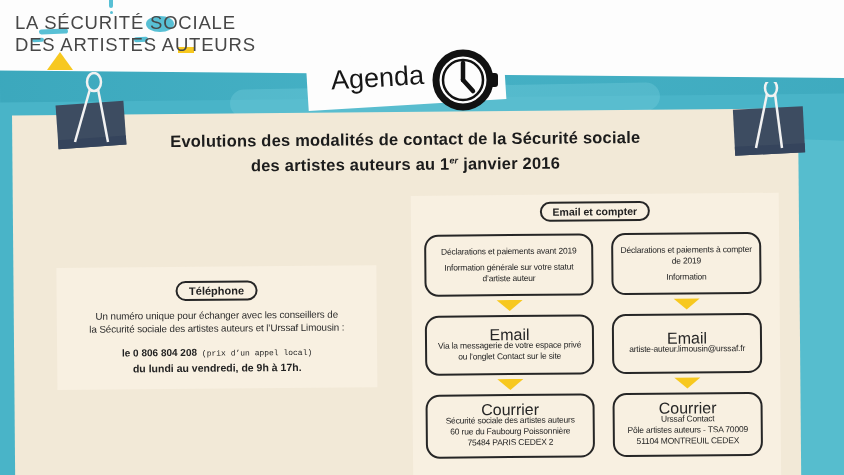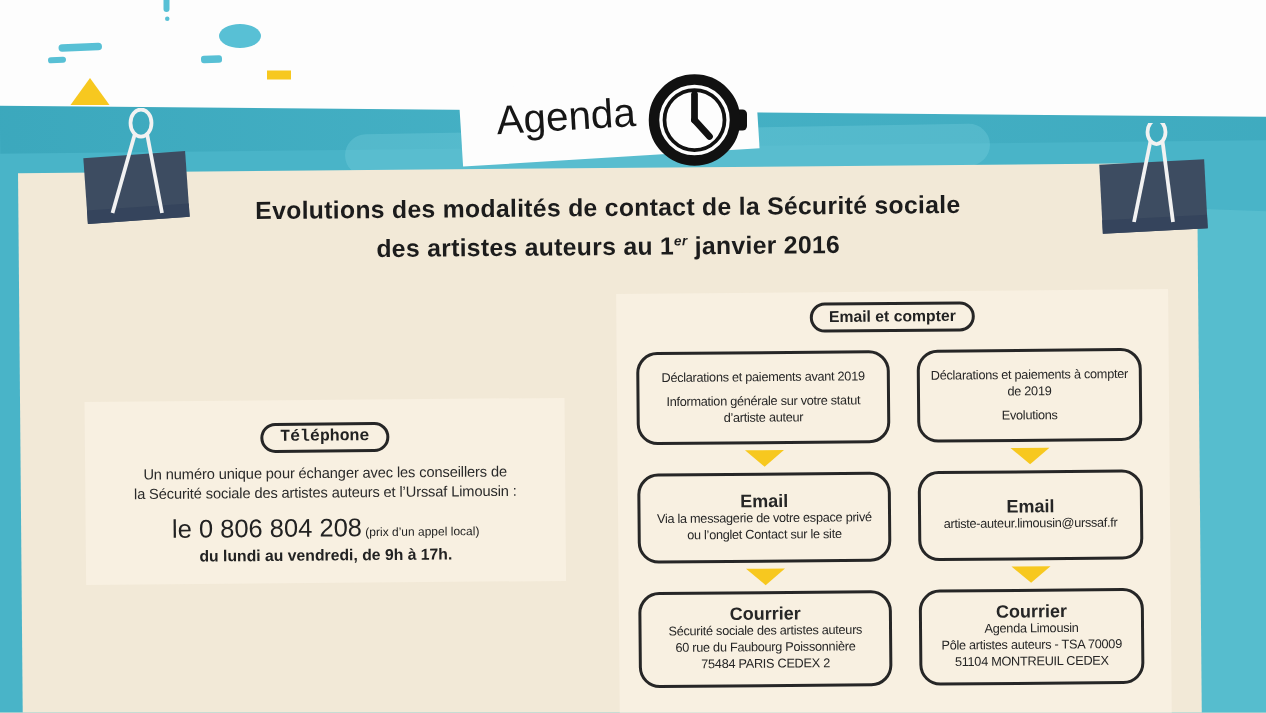--- a/index.html
+++ b/index.html
@@ -25,45 +25,45 @@
     font-size:16.5px;line-height:22px;font-weight:bold;color:#1c1c1c;letter-spacing:.2px;}
   .title .sup{font-size:9px;vertical-align:6px;font-style:italic;}
 
   .badge{display:inline-block;border:2px solid #262626;border-radius:11px;
     padding:2px 11px;font-weight:bold;background:transparent;white-space:nowrap;}
   .badge-wrap{text-align:center;}
 
   
   .phone-card{position:absolute;left:43px;top:153px;width:320px;height:122px;
     background:var(--cream-light,#f8f0e1);}
-  .phone-card .badge{font-size:11px;font-family:Liberation Mono, monospace;}
+  .phone-card .badge{font-size:11px;}
   .phone-card .badge-wrap{margin-top:14px;}
   .phone-intro{margin:9px 5px 0;font-size:9.8px;line-height:12.5px;letter-spacing:-.1px;
     text-align:center;color:#2a2a2a;}
   .phone-number{margin:7px 0 0;text-align:center;}
-  .phone-number .num{font-weight:normal;font-size:17px;}
-  .phone-number .note{font-size:8px;}
+  .phone-number .num{font-weight:bold;font-size:10px;}
+  .phone-number .note{font-size:8px;font-family:Liberation Mono, monospace;}
   .phone-hours{margin:2px 0 0;text-align:center;font-weight:bold;font-size:10.5px;}
 
   
   .flow-card{position:absolute;left:398px;top:84px;width:368px;height:294px;
     background:var(--cream-light,#f8f0e1);}
   .flow-card .badge-wrap{margin-top:7px;}
   .flow-card .badge{font-size:10.5px;}
   .columns{position:absolute;top:39px;left:13px;display:flex;gap:18px;}
   .col{display:flex;flex-direction:column;}
   .col-left{width:169px;}
   .col-right{width:150px;}
   .fbox{border:2px solid #262626;border-radius:14px;box-sizing:border-box;
     display:flex;flex-direction:column;justify-content:center;align-items:center;
     text-align:center;font-size:8.5px;line-height:11px;letter-spacing:-.2px;
     color:#262626;padding:3px 6px;}
   .fbox p{margin:0;}
   .fbox .gap{margin-top:5px;}
-  .fbox .ftitle{font-weight:bold;font-size:12px;letter-spacing:0;}
+  .fbox .ftitle{font-weight:normal;font-size:16px;letter-spacing:0;}
   .h-scope{height:62px;}
   .h-email{height:60px;margin-top:4px;}
   .h-mail{height:64px;margin-top:4px;}
   .arrow{width:0;height:0;margin:4px auto 0;
     border-left:13px solid transparent;border-right:13px solid transparent;
     border-top:11px solid var(--yellow,#f7c81f);}
 
   
   .topband{position:absolute;top:0;left:0;width:844px;height:82px;
     background:var(--paper-white,#fdfdfd);z-index:3;
@@ -137,51 +137,55 @@
             <p class="ftitle">Courrier</p>
             <p>Sécurité sociale des artistes auteurs</p>
             <p>60 rue du Faubourg Poissonnière</p>
             <p>75484 PARIS CEDEX 2</p>
           </div>
         </div>
 
         <div class="col col-right">
           <div class="fbox h-scope">
             <p>Déclarations et paiements à compter de 2019</p>
-            <p class="gap">Evolutions</p>
+            <p class="gap">Information</p>
           </div>
           <div class="arrow"></div>
           <div class="fbox h-email">
             <p class="ftitle">Email</p>
             <p>artiste-auteur.limousin@urssaf.fr</p>
           </div>
           <div class="arrow"></div>
           <div class="fbox h-mail">
             <p class="ftitle">Courrier</p>
-            <p>Agenda Limousin</p>
+            <p>Urssaf Contact</p>
             <p>Pôle artistes auteurs - TSA 70009</p>
             <p>51104 MONTREUIL CEDEX</p>
           </div>
         </div>
 
       </div>
     </section>
   </section>
 
   <div class="topband"></div>
 
   <div class="logo">
     <div class="decor d-swash-se"></div>
     <div class="decor d-ellipse-o"></div>
     <div class="decor d-excl-bar"></div>
     <div class="decor d-excl-dot"></div>
     <div class="decor d-swash-a"></div>
     <div class="decor d-swash-au"></div>
     <div class="decor d-underline-eu"></div>
     <div class="decor d-triangle"></div>
+    <div class="logo-text">
+      <div>LA SÉCURITÉ SOCIALE</div>
+      <div>DES ARTISTES AUTEURS</div>
+    </div>
   </div>
 
   <div class="agenda-box">
     <span>Agenda</span>
   </div>
   <svg class="clock" width="76" height="76" viewBox="0 0 76 76">
     <rect x="63" y="31" width="9" height="14" rx="3" fill="#111"></rect>
     <circle cx="37" cy="38" r="27" fill="#fdfdfd" stroke="#111" stroke-width="7"></circle>
     <circle cx="37" cy="38" r="20" fill="none" stroke="#111" stroke-width="2.5"></circle>
     <line x1="37" y1="38" x2="37" y2="21" stroke="#111" stroke-width="4.5" stroke-linecap="round"></line>

